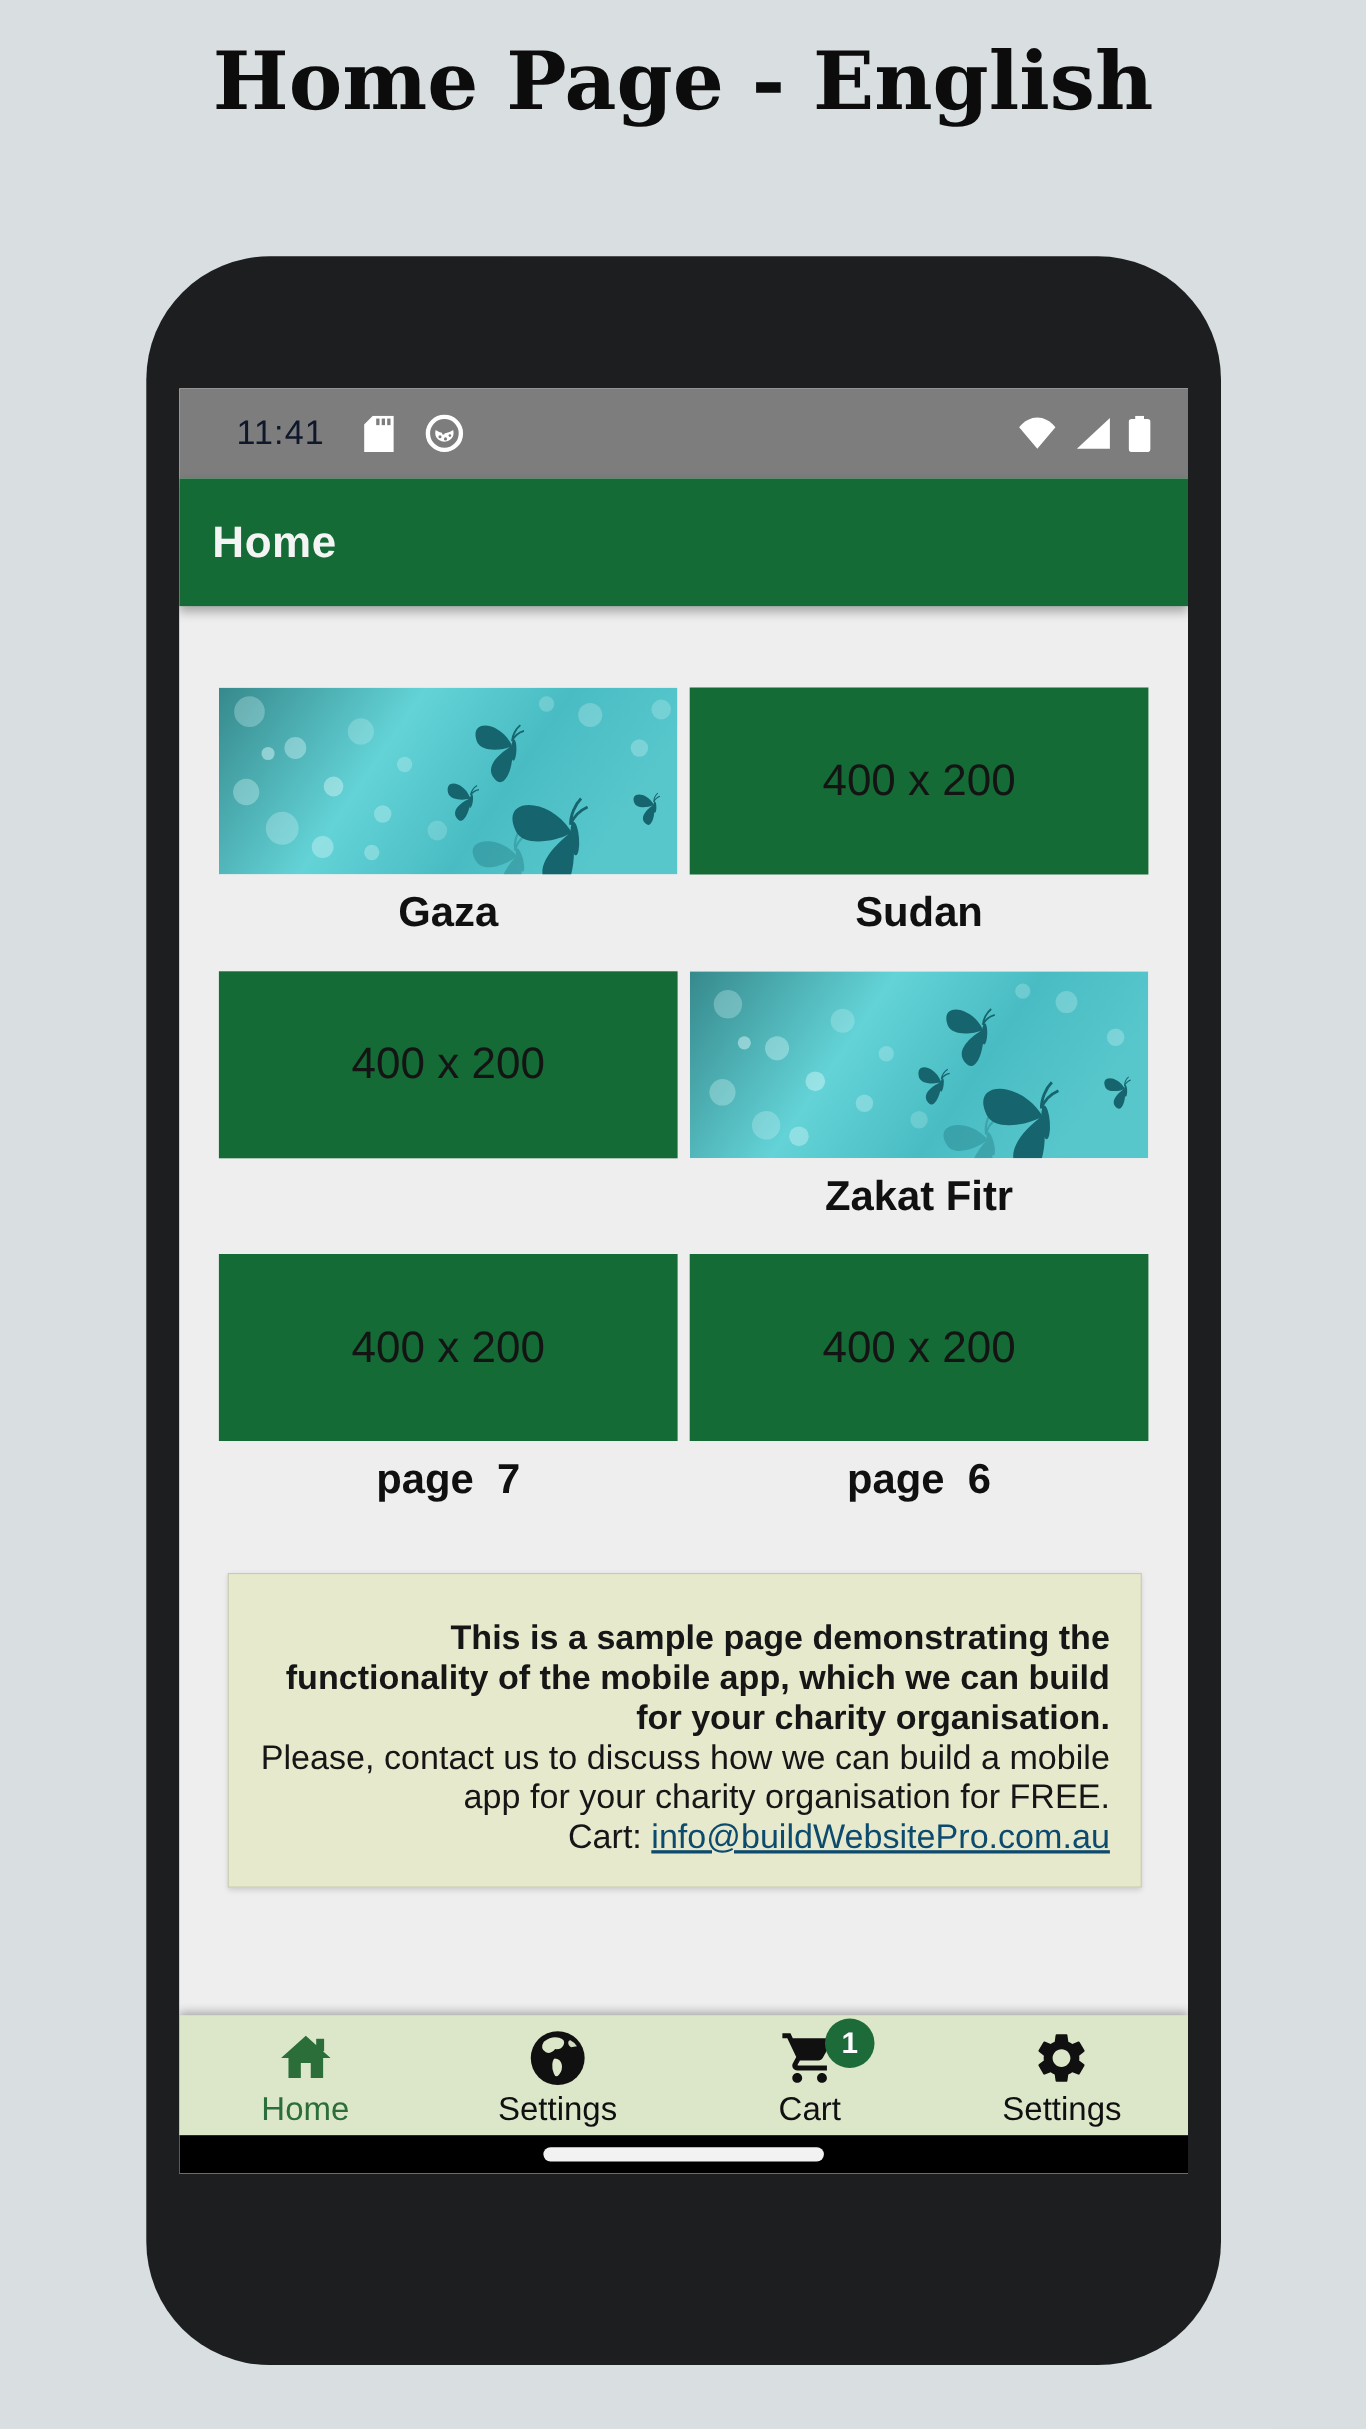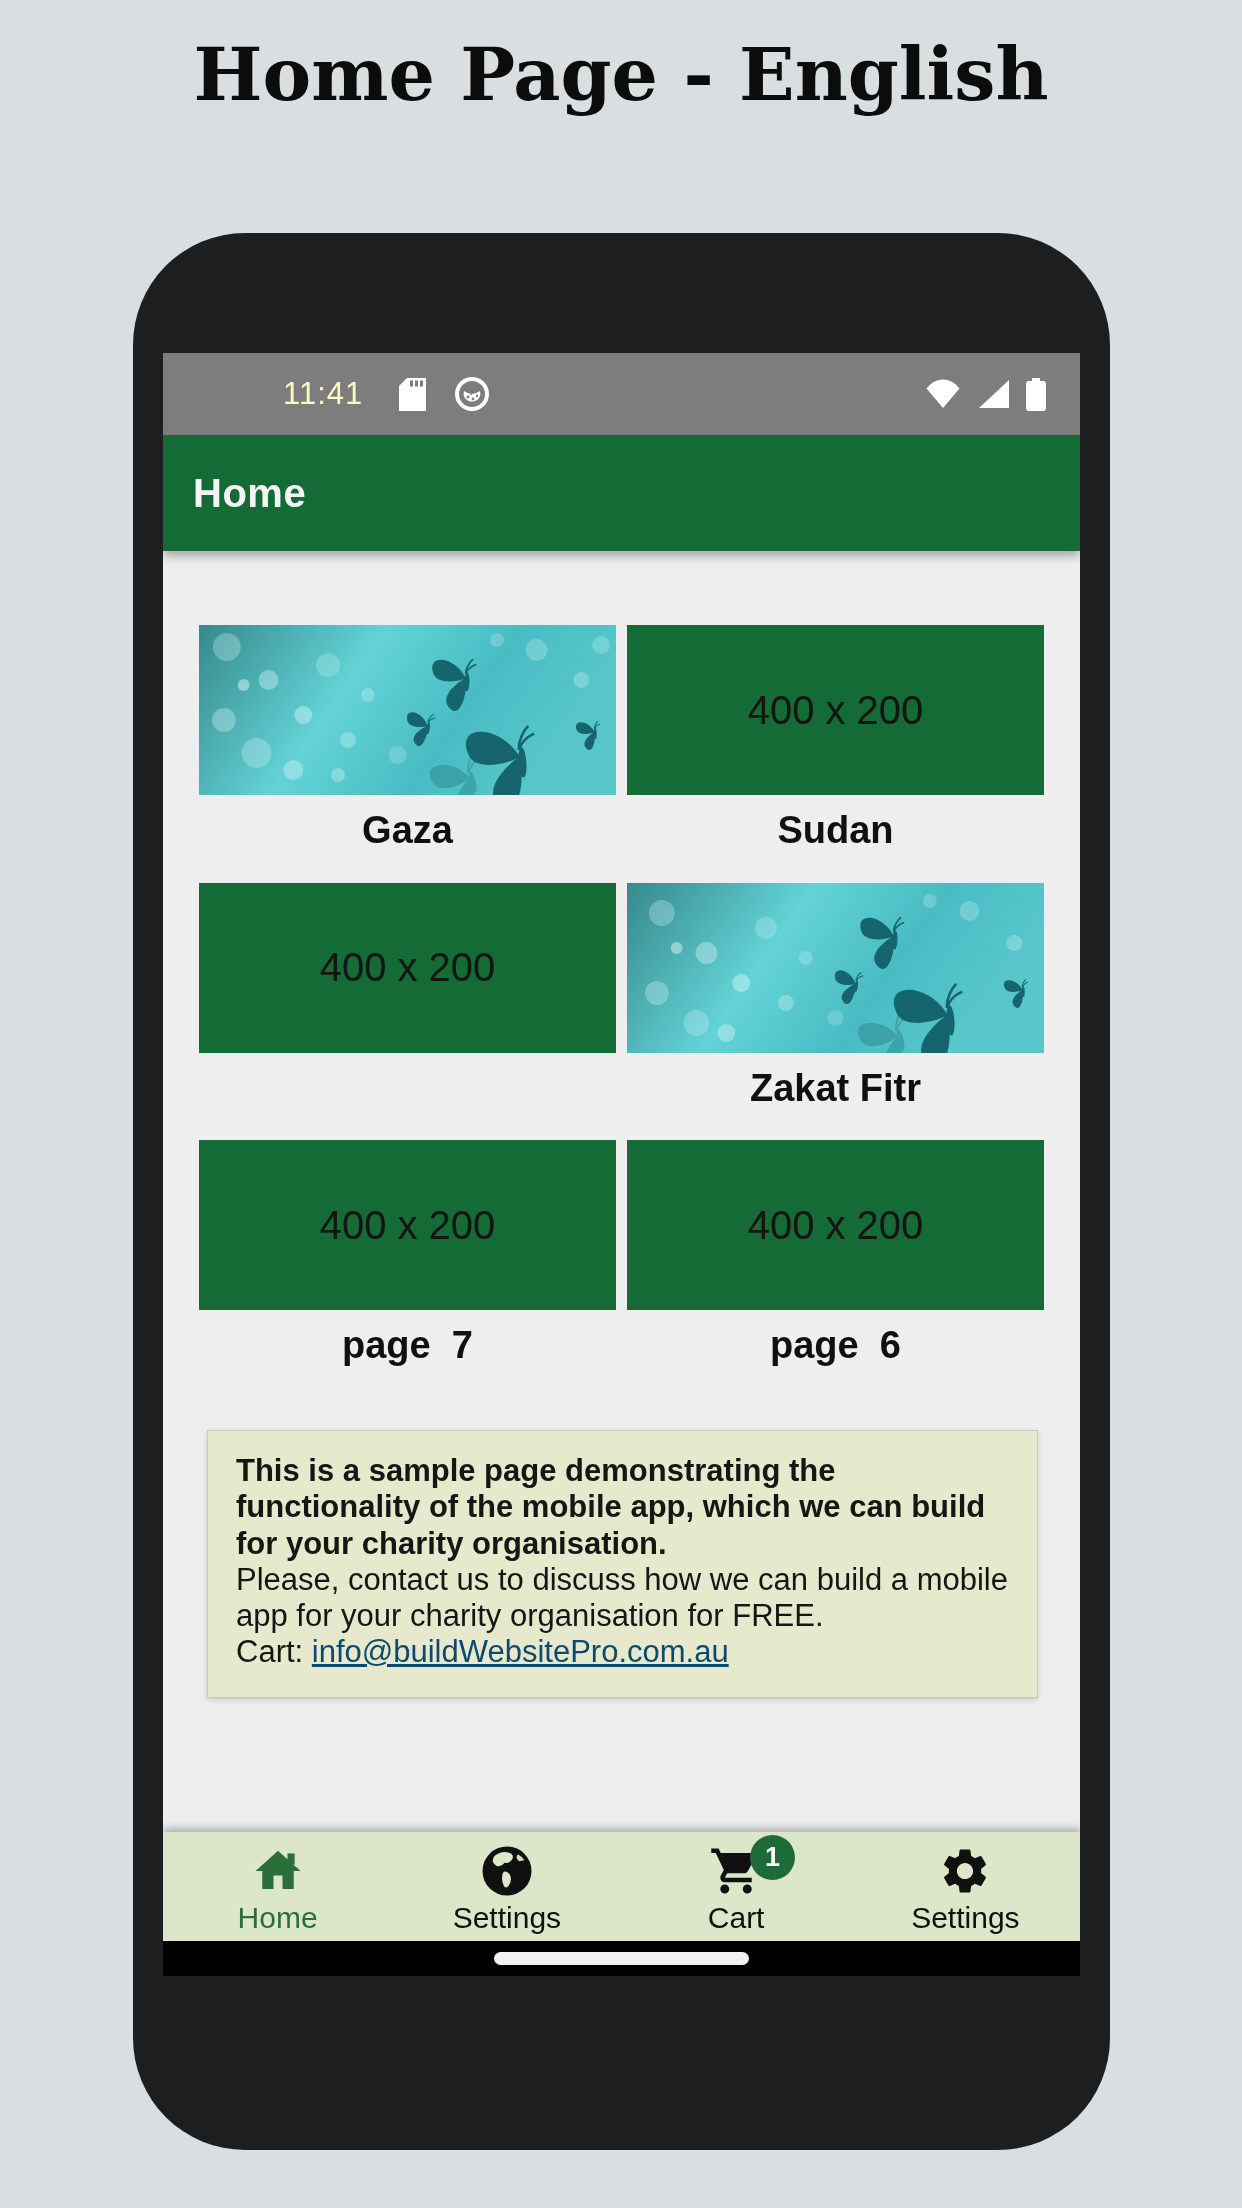--- a/index.html
+++ b/index.html
@@ -17,21 +17,21 @@
     position:absolute;left:133px;top:233px;width:977px;height:1917px;
     background:#1d1e20;border-radius:112px;
   }
   .screen{
     position:absolute;left:30px;top:120px;width:917px;height:1623px;
     display:flex;flex-direction:column;background:#eeeeee;overflow:hidden;
   }
   
   .statusbar{
     flex:0 0 82px;background:#7d7d7d;display:flex;align-items:center;
-    padding:0 34px 0 120px;box-sizing:border-box;color:#fef9c3;
+    padding:0 34px 0 52px;box-sizing:border-box;color:#0f172a;
   }
   .sb-time{font-size:31px;letter-spacing:1px;}
   .sb-left{display:flex;align-items:center;gap:28px;margin-left:36px;}
   .sb-right{display:flex;align-items:center;gap:16px;margin-left:auto;}
   .sb-icon{display:block;}
   
   .appbar{
     flex:0 0 116px;background:#146b35;display:flex;align-items:center;
     padding-left:30px;box-shadow:0 5px 9px rgba(0,0,0,.30);position:relative;z-index:3;
   }
@@ -48,21 +48,21 @@
     background:#146b35;display:flex;align-items:center;justify-content:center;
   }
   .placeholder span{font-size:40px;color:#141414;}
   .card-label{
     text-align:center;font-weight:700;font-size:38px;color:#101010;
     margin:14px 0 30px;line-height:1.15;white-space:pre-wrap;
   }
   
   .infobox{
     margin:32px 6px 0 8px;background:#e7e9cd;border:1px solid #c9cbb0;
-    padding:22px 28px 26px;box-shadow:0 2px 5px rgba(0,0,0,.15);
+    padding:40px 28px 26px;box-shadow:0 2px 5px rgba(0,0,0,.15);text-align:right;
   }
   .infobox p{margin:0;font-size:31px;line-height:1.17;color:#161616;}
   .infobox .bold{font-weight:700;}
   .infobox a{color:#0c4a6e;}
   
   .bottomnav{
     flex:0 0 109px;background:#dce7ca;display:flex;align-items:center;
     box-shadow:0 -3px 8px rgba(0,0,0,.30);position:relative;z-index:3;
   }
   .nav-item{

